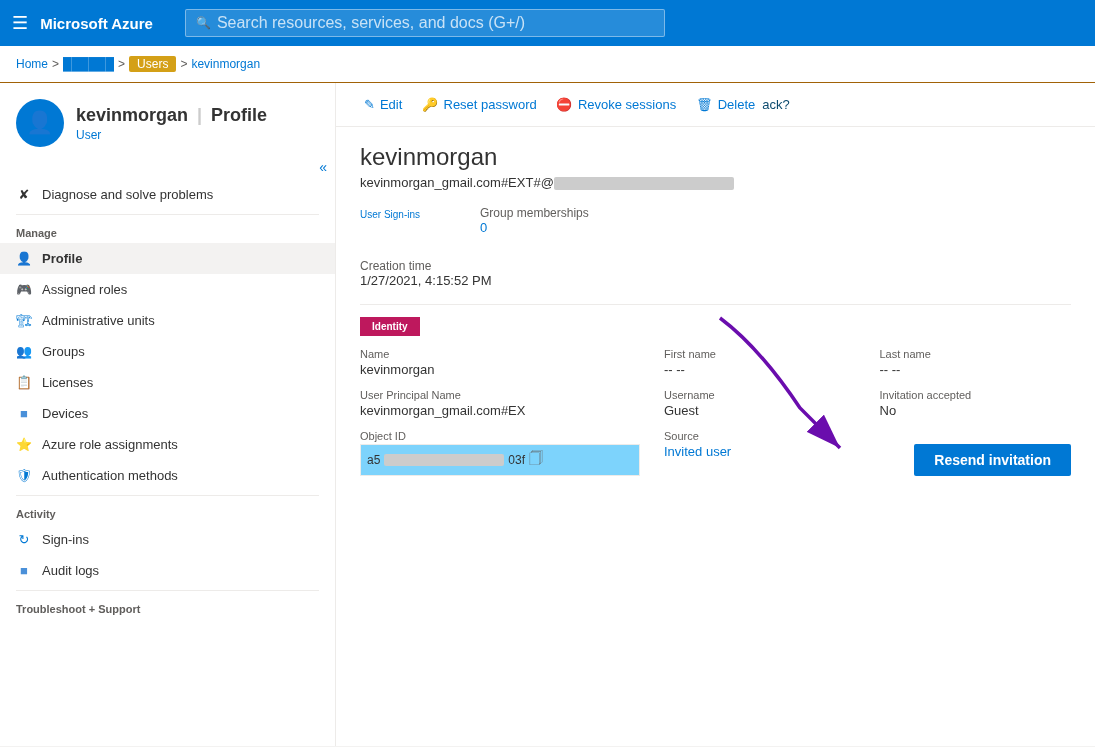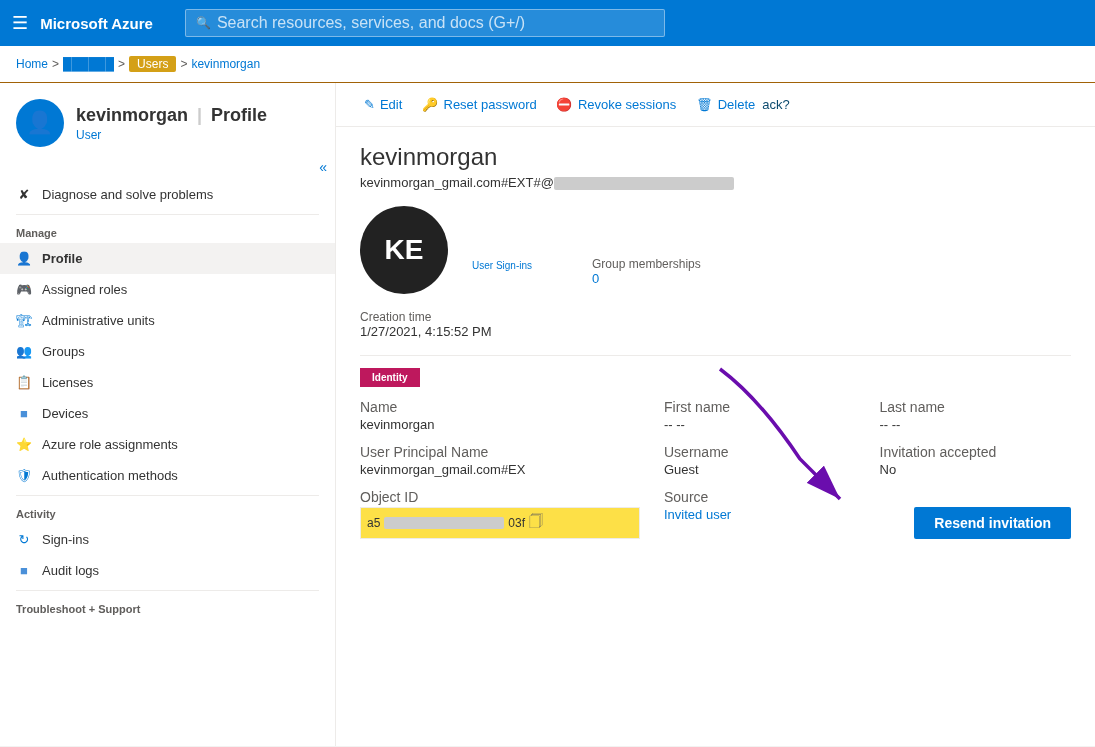--- a/index.html
+++ b/index.html
@@ -199,33 +199,33 @@
       display: inline-block;
       margin-bottom: 12px;
     }
 
     .identity-grid {
       display: grid;
       grid-template-columns: 1fr 1fr 1fr;
       gap: 12px 24px;
       font-size: 13px;
     }
-    .field-label { font-size: 14px; color: #605e5c; }
+    .field-label { font-size: 11px; color: #605e5c; }
     .field-value { font-size: 13px; color: #333; margin-top: 2px; }
     .field-value.blue { color: #0078d4; cursor: pointer; }
 
     .object-id-row {
       display: flex; align-items: center; gap: 6px; margin-top: 2px;
     }
     .object-id-box {
       border: 1px solid #edebe9;
       padding: 3px 6px;
       font-size: 12px;
       display: flex; align-items: center; gap: 4px;
-      background: #fde047;
+      background: #7dd3fc;
       min-width: 280px;
     }
     .object-id-box .blurred-mid {
       display: inline-block;
       background: #ccc; color: transparent; border-radius: 2px;
       height: 12px; min-width: 120px;
     }
     .copy-icon { color: #605e5c; cursor: pointer; font-size: 14px; }
 
     .resend-btn {
@@ -367,21 +367,20 @@
     </div>
 
     <div class="profile-content">
 
       <div class="profile-username">kevinmorgan</div>
       <div class="profile-upn">
         <span>kevinmorgan_gmail.com#EXT#@</span><span class="blurred"></span>
       </div>
 
       <div class="profile-row">
-        <div class="profile-avatar">KE</div>
         <div class="profile-stats">
           <div class="stat-row">
             <div class="stat-item">
               <a href="#">User Sign-ins</a>
             </div>
             <div class="stat-item">
               <div class="stat-label">Group memberships</div>
               <div class="stat-value blue">0</div>
             </div>
           </div>

